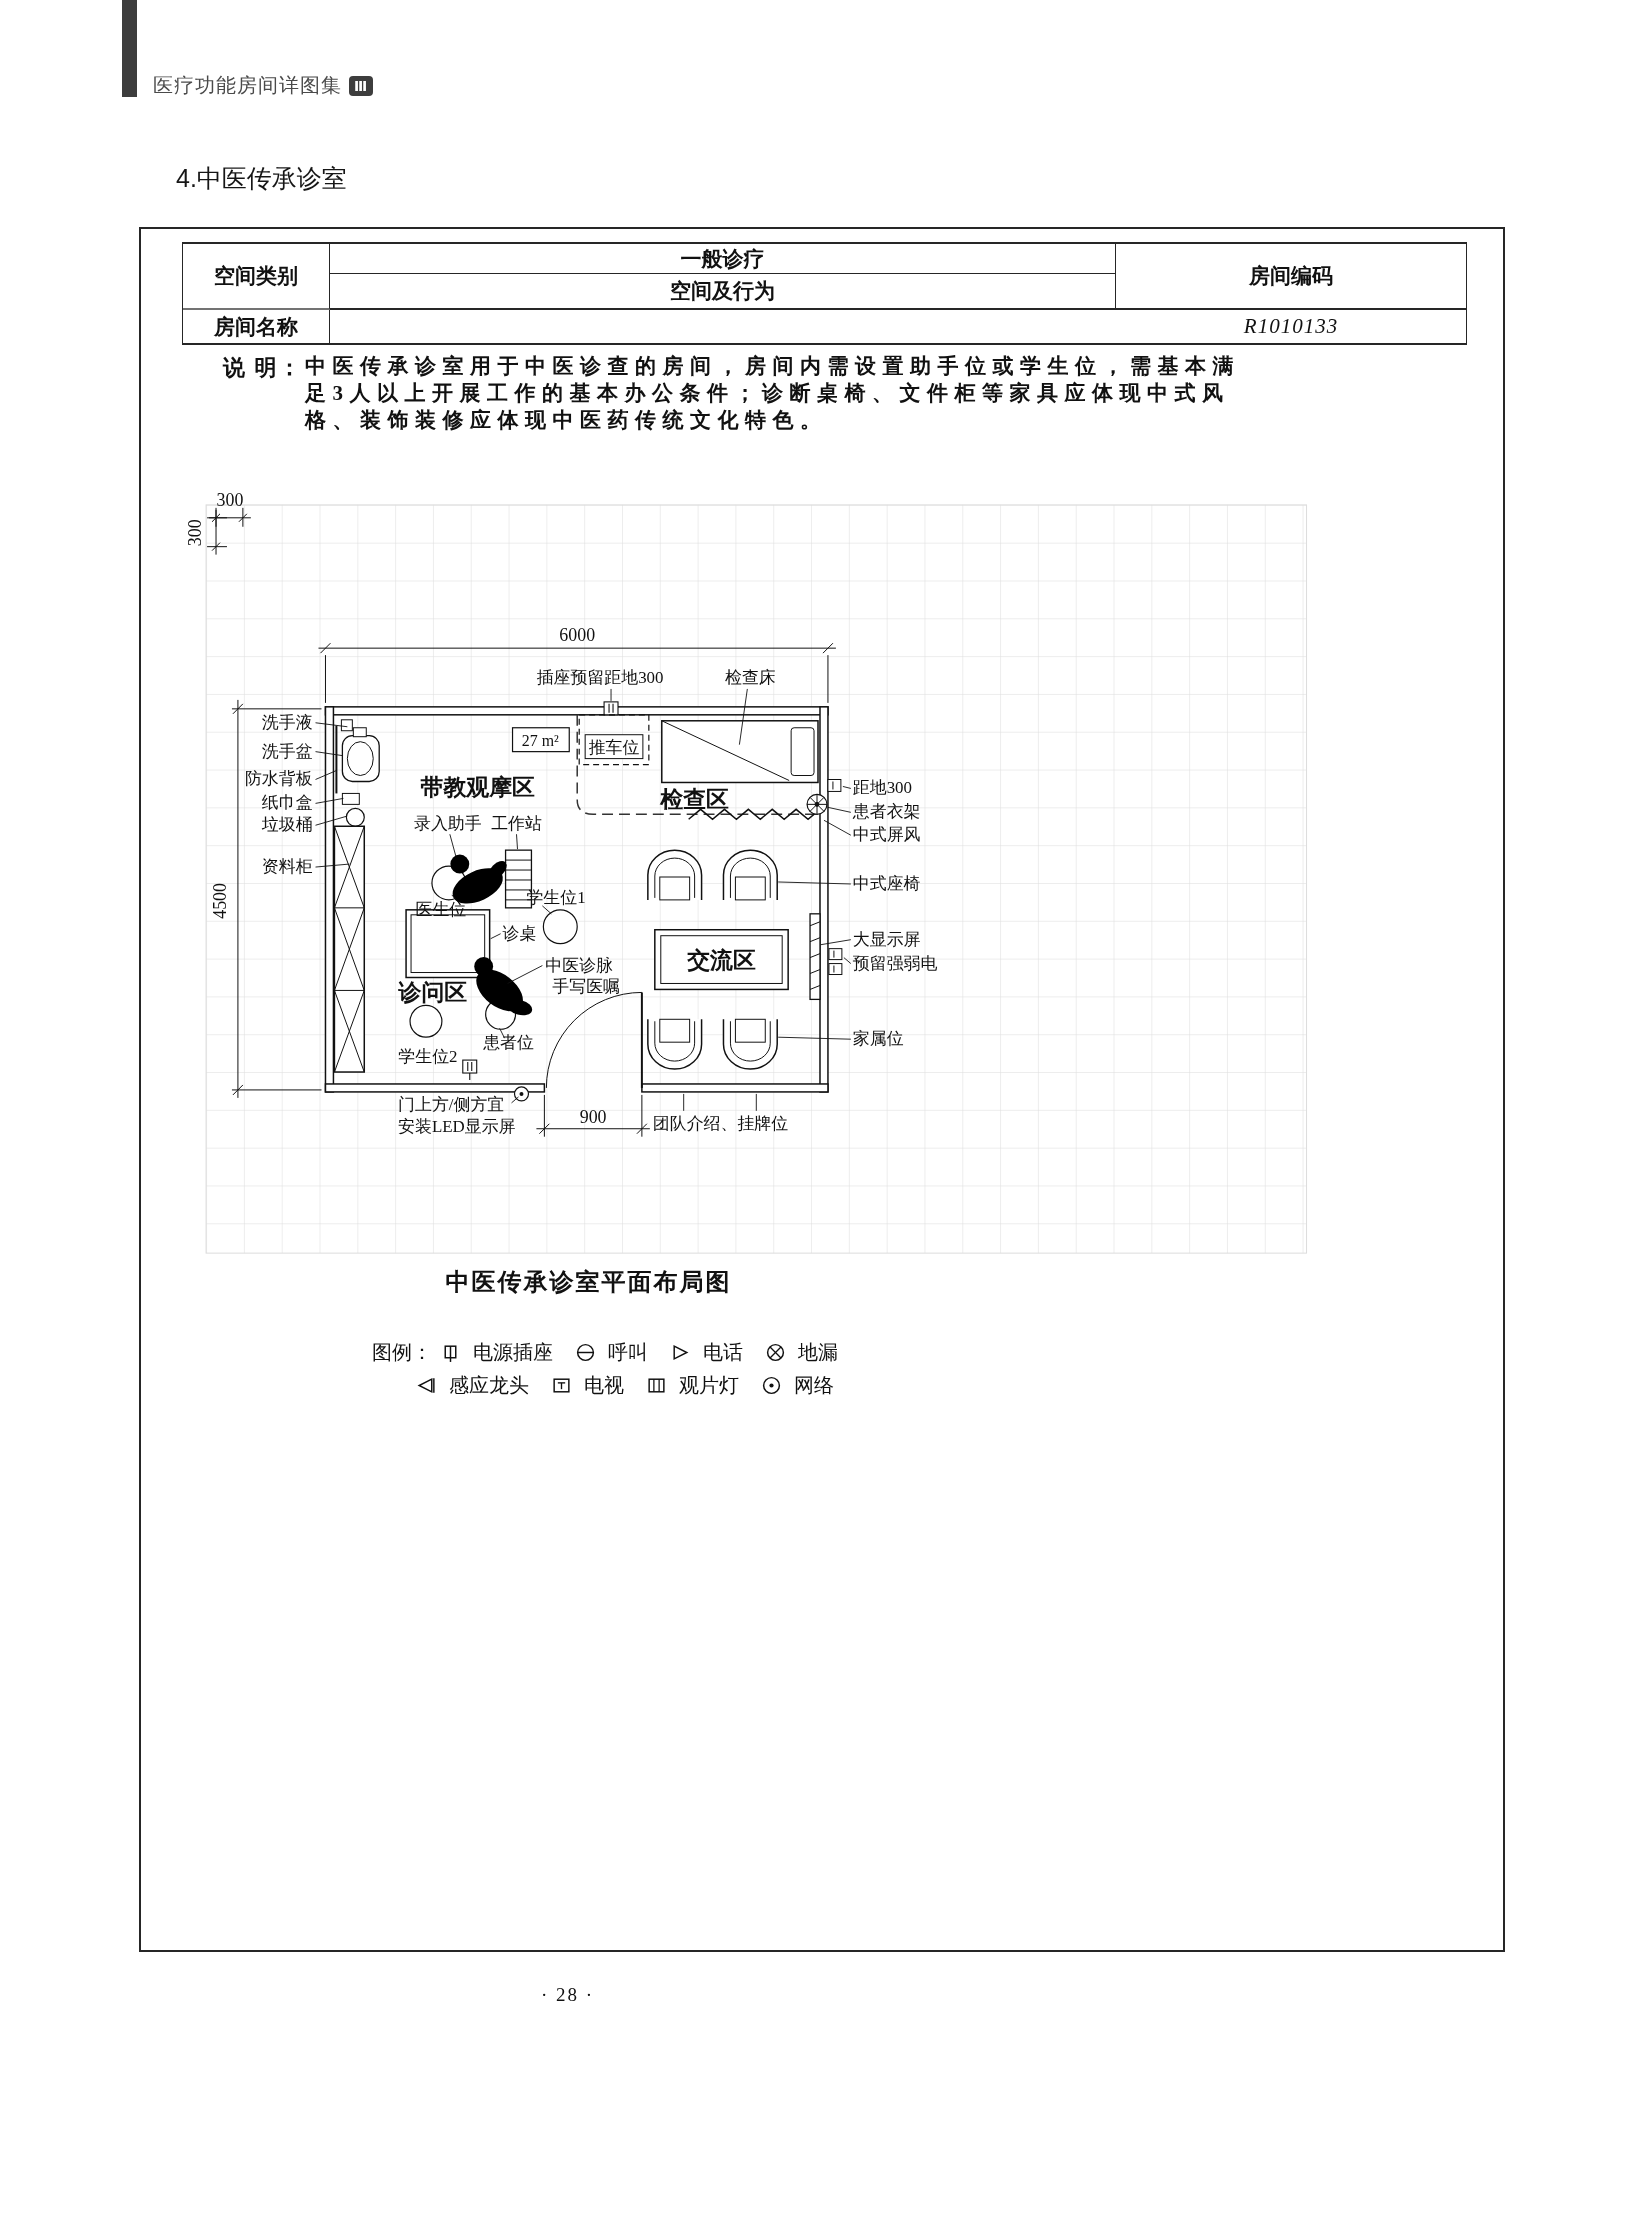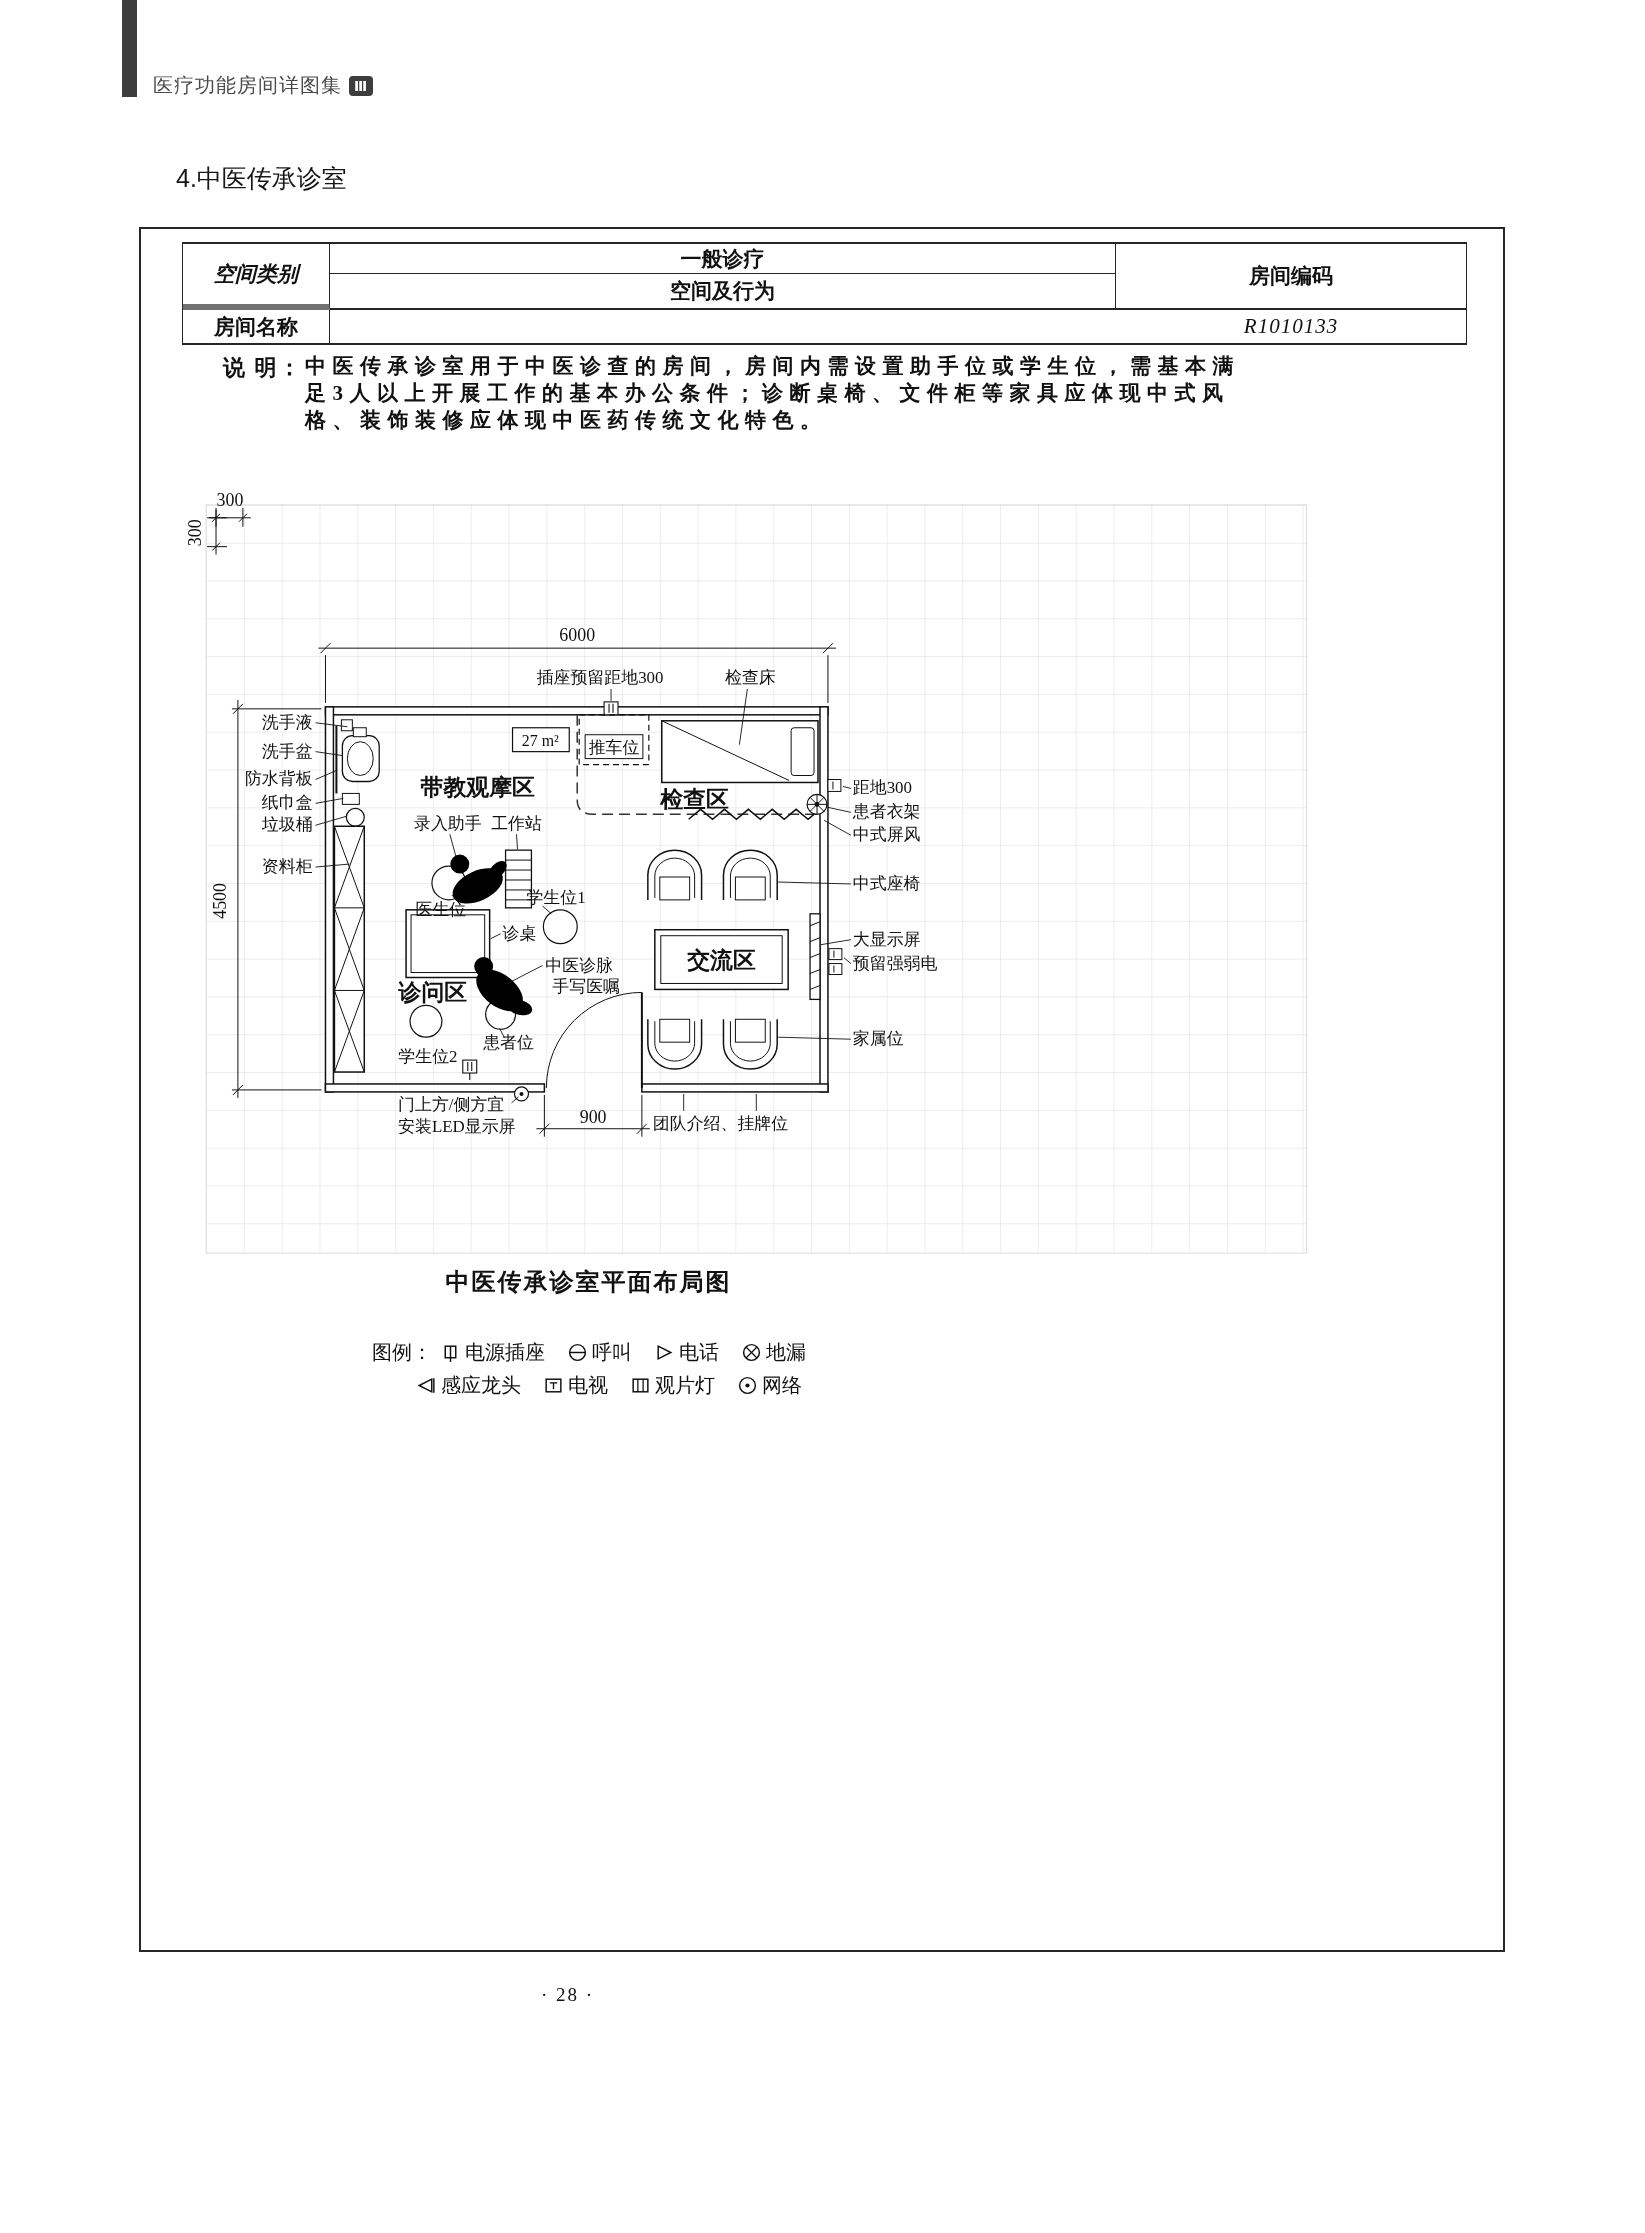--- a/index.html
+++ b/index.html
@@ -7,35 +7,35 @@
   .page { position:relative; width:1646px; height:2234px; background:#fff; font-family:"Liberation Serif","DejaVu Serif",serif; color:#111; overflow:hidden;padding-left:8px; }
   .topbar { position:absolute; left:122px; top:0; width:15px; height:97px; background:#3d3d3d; }
   .doc-header { position:absolute; left:153px; top:72px; display:flex; align-items:center; gap:7px; font-family:"Liberation Sans","DejaVu Sans",sans-serif; font-size:20px; color:#4a4a4a; letter-spacing:1px; }
   .badge { background:#3d3d3d; color:#fff; font-size:14px; font-weight:bold; border-radius:4px; padding:3px 5px; line-height:1; }
   .section-title { position:absolute; left:176px; top:162px; font-family:"Liberation Sans","DejaVu Sans",sans-serif; font-size:25px; color:#161616;text-align:right; }
   .content-box { position:absolute; left:139px; top:227px; width:1366px; height:1725px; border:2px solid #262626; }
   .spec-table { position:absolute; left:41px; top:13px; display:grid; grid-template-columns:147px 786px 350px; grid-template-rows:30px 36px 33px;
     border-top:2px solid #262626; border-bottom:2px solid #262626; border-left:1px solid #262626; border-right:1px solid #262626;
     font-size:21px; font-weight:bold; }
   .cell { display:flex; align-items:center; justify-content:center; }
-  .c-cat { grid-row:1/3; grid-column:1; border-right:1px solid #262626; border-bottom:6px solid #737373;font-style:italic; }
+  .c-cat { grid-row:1/3; grid-column:1; border-right:1px solid #262626; border-bottom:2px solid #737373; }
   .c-top { grid-row:1; grid-column:2; border-right:1px solid #262626; border-bottom:1px solid #262626; }
   .c-bot { grid-row:2; grid-column:2; border-right:1px solid #262626; border-bottom:2px solid #262626; }
   .c-codelabel { grid-row:1/3; grid-column:3; border-bottom:2px solid #262626; }
   .c-namelabel { grid-row:3; grid-column:1; border-right:1px solid #262626; }
   .c-name { grid-row:3; grid-column:2; border-right:1px solid #262626; }
   .c-code { grid-row:3; grid-column:3; font-weight:normal; letter-spacing:1px;font-style:italic; }
   .desc-label { position:absolute; left:82px; top:124px; font-size:22px; font-weight:bold; letter-spacing:2px; }
   .desc-text { position:absolute; left:164px; top:124px; width:945px; font-size:21px; font-weight:bold; letter-spacing:6.5px; line-height:27px; }
   .plan-svg { position:absolute; left:40px; top:251px; width:1274px; height:796px; }
   .plan-caption { position:absolute; left:149px; top:1037px; width:597px; text-align:center; font-size:24px; font-weight:bold; letter-spacing:2px; }
   .legend-row { position:absolute; display:flex; align-items:center; font-size:20px; font-weight:normal; }
   .legend-row.r1 { left:231px; top:1110px; }
   .legend-row.r2 { left:275px; top:1143px;align-items:center; }
-  .legend-item { display:flex; align-items:center; gap:4px; margin-right:22px; }
+  .legend-item { display:flex; align-items:center; gap:12px; margin-right:22px; }
   .legend-title { margin-right:8px; }
   .licon { width:21px; height:21px; flex:none; }
   .page-num { position:absolute; left:488px; top:1984px; width:159px; text-align:center; font-size:19px; letter-spacing:2px; }
   .svgtxt { font-family:"Liberation Serif","DejaVu Serif",serif; fill:#111; }
   .lbl { font-size:17px; }
   .zone { font-size:23px; font-weight:bold; }
   .dim { font-size:18px; }
   .small { font-size:16px; }
 </style>
 </head>

